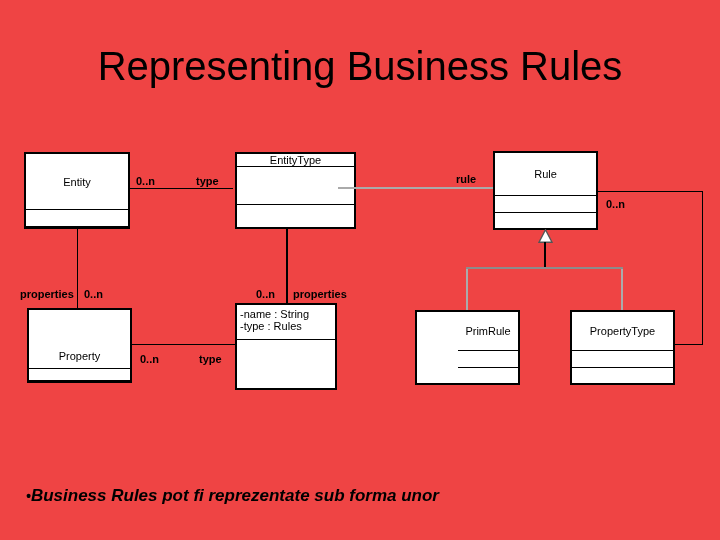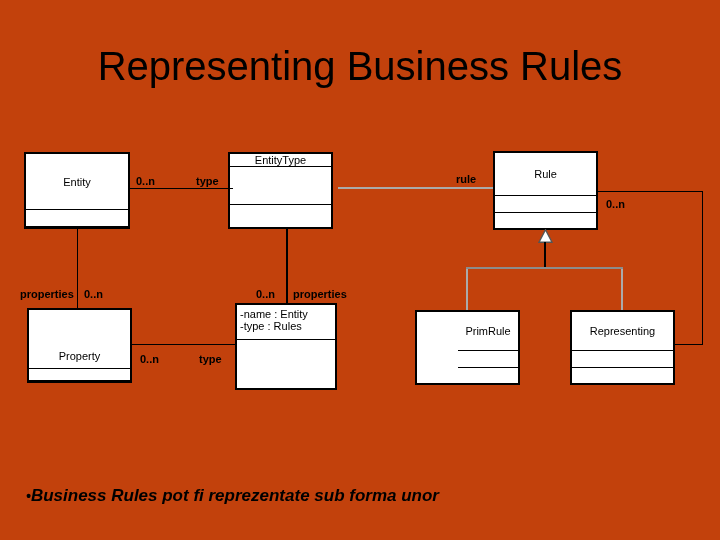--- a/index.html
+++ b/index.html
@@ -1,17 +1,17 @@
 <!DOCTYPE html>
 <html><head>
 <meta charset="utf-8">
 <style>
   html,body { margin:0; padding:0; background:#fff; }
   .slide {
-    position:relative; width:720px; height:540px; background:#c2410c;
+    position:relative; width:720px; height:540px; background:#ef4444;
     font-family:"Liberation Sans", sans-serif; color:#000; overflow:hidden;
   }
   .title {
     position:absolute; top:44px; left:0; width:720px; text-align:center;
     font-size:40px; font-weight:400; color:#000; white-space:nowrap;
   }
   
   .uml-box {
     position:absolute; box-sizing:border-box; background:#fff;
     border:2px solid #000; display:flex; flex-direction:column;
@@ -22,21 +22,21 @@
     font-size:11px; color:#000;
   }
   .uml-row { box-sizing:border-box; height:17px; border-bottom:1px solid #000; }
   .uml-row-last { flex:1; border-bottom:none; }
   .uml-attrs {
     box-sizing:border-box; height:35px; border-bottom:1px solid #000;
     font-size:11px; line-height:12px; padding:3px 0 0 3px; white-space:pre;
   }
   #box-entity        { left:24px;  top:152px; width:106px; height:77px; }
   #box-entity .uml-title { height:58px; }
-  #box-entitytype    { left:228px; top:152px; width:105px; height:77px;gap:37px; }
+  #box-entitytype    { left:235px; top:152px; width:121px; height:77px;gap:37px; }
   #box-entitytype .uml-title { height:42px; }
   #box-rule          { left:493px; top:151px; width:105px; height:79px; }
   #box-rule .uml-title { height:43px; }
   #box-property      { left:27px;  top:308px; width:105px; height:75px; }
   #box-property .uml-title { height:39px;margin-top:33px; }
   #box-propertytype  { left:235px; top:303px; width:102px; height:87px; }
   #box-propertytype .uml-title { height:38px; }
   #box-primrule      { left:415px; top:310px; width:105px; height:75px;padding-left:41px; }
   #box-primrule .uml-title { height:39px; }
   #box-compositerule { left:570px; top:310px; width:105px; height:75px; }
@@ -104,32 +104,32 @@
     <div class="uml-row uml-row-last"></div>
   </div>
 
   <div class="uml-box" id="box-property">
     <div class="uml-title">Property</div>
     <div class="uml-row"></div>
     <div class="uml-row uml-row-last"></div>
   </div>
 
   <div class="uml-box" id="box-propertytype">
-    <div class="uml-attrs"><div>-name : Entity</div><div>-type : Rules</div></div>
+    <div class="uml-attrs"><div>-name : String</div><div>-type : Rules</div></div>
     <div class="uml-row uml-row-last"></div>
   </div>
 
   <div class="uml-box" id="box-primrule">
     <div class="uml-title">PrimRule</div>
     <div class="uml-row"></div>
     <div class="uml-row uml-row-last"></div>
   </div>
 
   <div class="uml-box" id="box-compositerule">
-    <div class="uml-title">Representing</div>
+    <div class="uml-title">PropertyType</div>
     <div class="uml-row"></div>
     <div class="uml-row uml-row-last"></div>
   </div>
 
   <div class="ln" id="ln-entity-entitytype"></div>
   <div class="ln" id="ln-entitytype-rule"></div>
   <div class="ln" id="ln-rule-elbow-h1"></div>
   <div class="ln" id="ln-rule-elbow-v"></div>
   <div class="ln" id="ln-rule-elbow-h2"></div>
   <div class="ln" id="ln-entity-property"></div>

